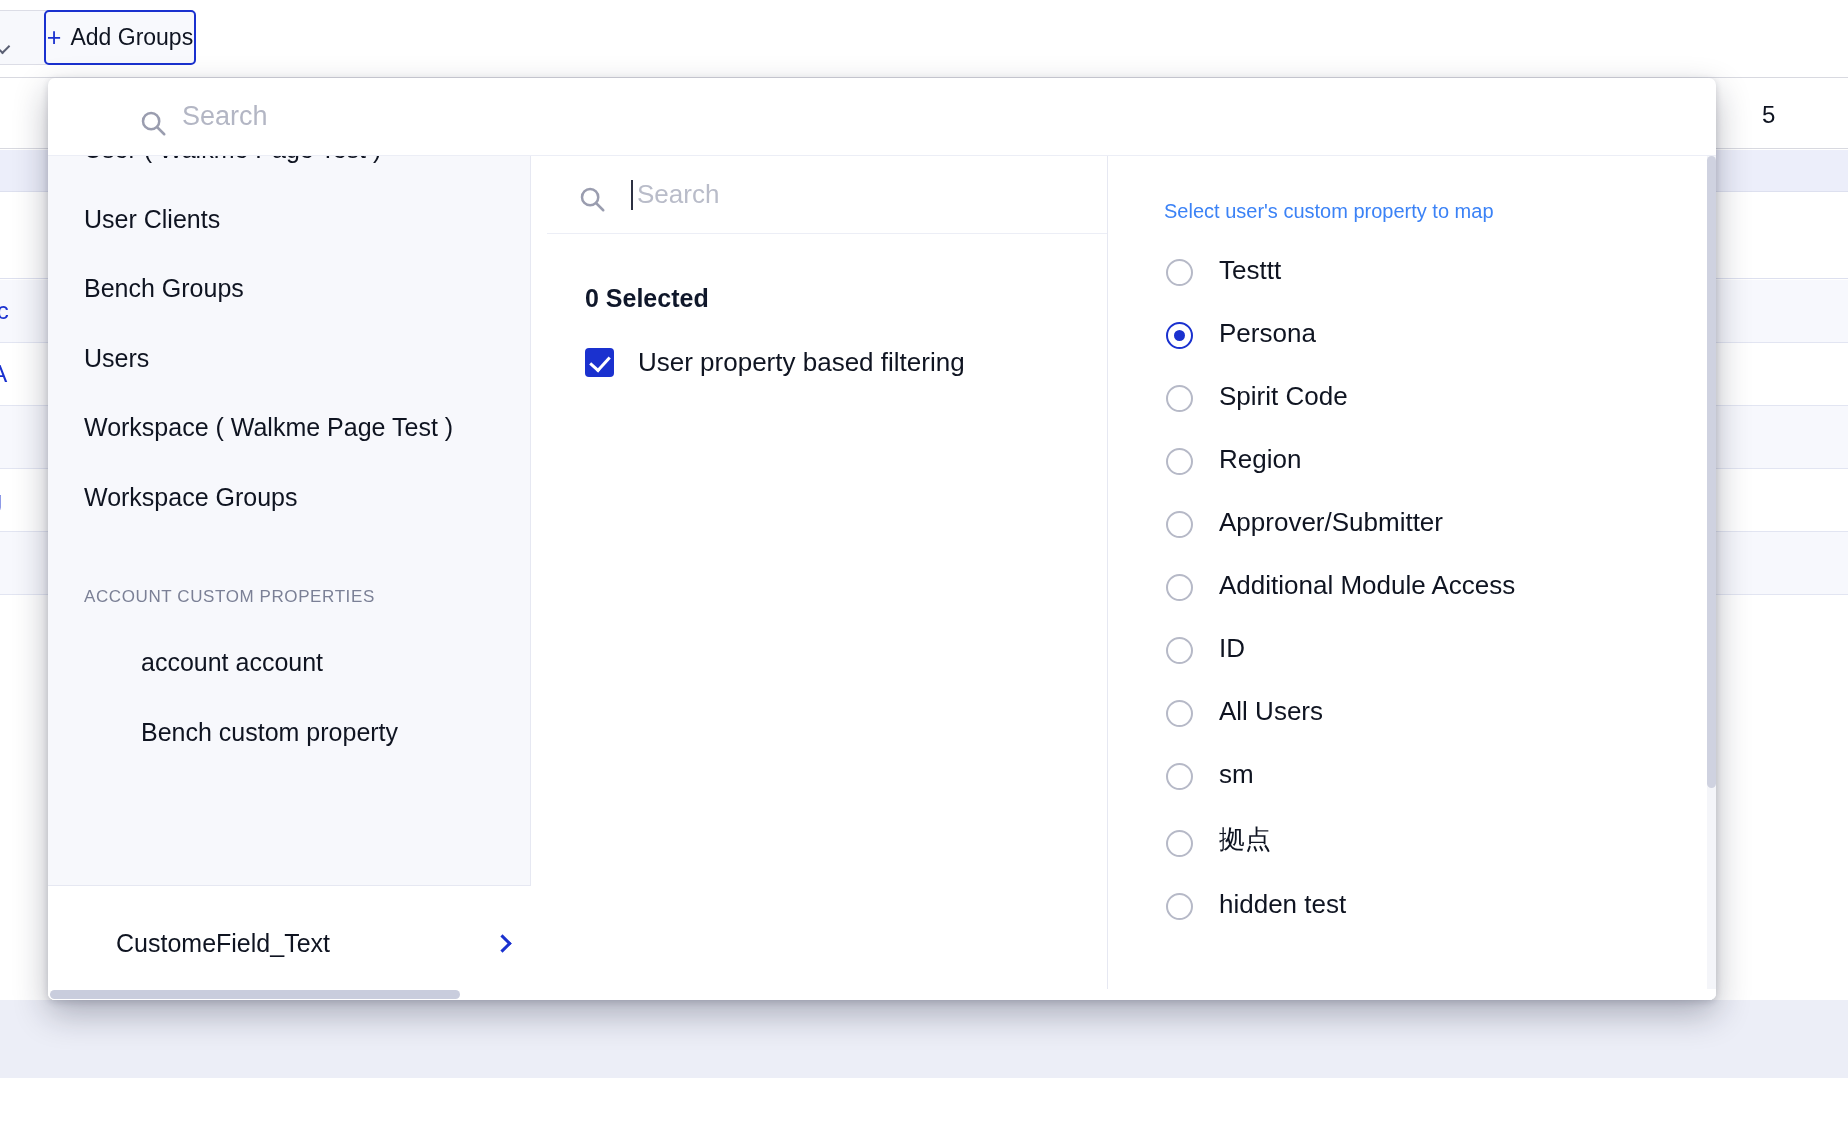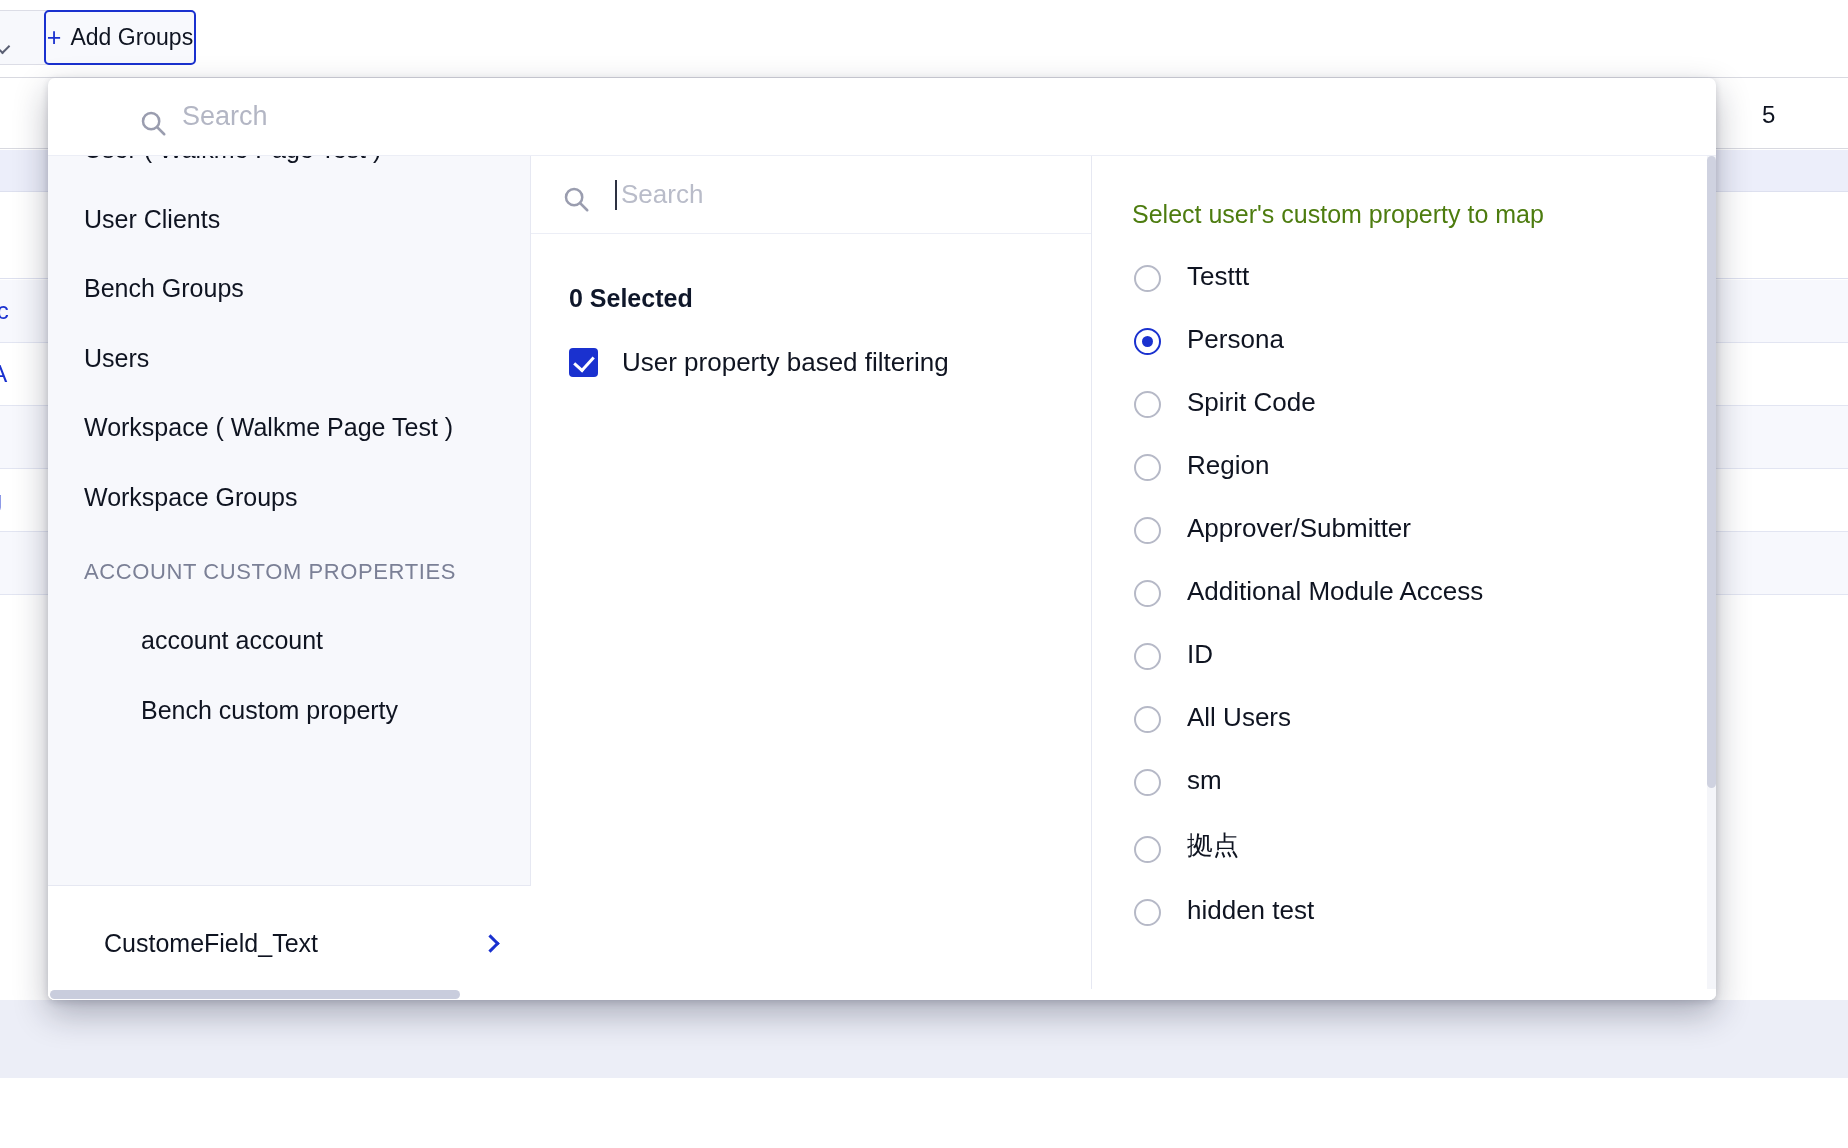--- a/index.html
+++ b/index.html
@@ -92,46 +92,46 @@
   }
 
   .pop-search {
     position: relative; height: 78px; width: 100%;
     display: flex; align-items: center; padding: 0 0 0 84px;
     border-bottom: 1px solid #eceef6;
   }
   .pop-search .s-icon { position: absolute; left: 90px; top: 30px; }
   .pop-search .s-text { font-size: 27px; color: #b3b6c4; padding-left: 50px; }
 
-  .pop-body { position: relative; height: 844px; display: flex; }
+  .pop-body { position: relative; height: 844px; display: flex; gap: 16px; }
 
   
   .col-left {
     position: relative; width: 483px; height: 100%;
     background: #ffffff;
   }
   .left-scrollpane {
     position: absolute; left: 0; top: 0; width: 483px; height: 730px;
     background: #f7f8fc; border-right: 1px solid #e6e8f2;
     border-bottom: 1px solid #e6e8f2;
     overflow: hidden;
   }
   .li {
     padding: 0 28px 0 36px; font-size: 25px; color: #0f1421;
     line-height: 1.26; cursor: pointer;
   }
   .li.first { margin-top: -22px; }
   .li + .li { margin-top: 38px; }
   .li.sub { padding-left: 56px; margin-left: 37px; }
   .section-head {
-    margin-top: 46px; padding: 0 28px 0 36px;
-    font-size: 22px; letter-spacing: 0.6px; color: #7b8096; text-transform: uppercase;
+    margin-top: 74px; padding: 0 28px 0 36px;
+    font-size: 17px; letter-spacing: 0.6px; color: #7b8096; text-transform: uppercase;
   }
   .left-footer-row {
-    position: absolute; left: 0; top: 730px; width: 483px; height: 114px;
+    position: absolute; left: 12px; top: 730px; width: 483px; height: 114px;
     background: #ffffff; display: flex; align-items: center;
     padding: 0 22px 0 56px; cursor: pointer;
   }
   .left-footer-row .lbl { font-size: 25px; color: #0f1421; flex: 1; }
   .chev-right {
     width: 13px; height: 13px; border-right: 3px solid #1a31cf;
     border-top: 3px solid #1a31cf; transform: rotate(45deg); margin-right: 12px;
   }
 
   
@@ -160,21 +160,21 @@
   }
   .cbox::after {
     content: ""; position: absolute; left: 9px; top: 4px;
     width: 9px; height: 16px; border-right: 3px solid #fff;
     border-bottom: 3px solid #fff; transform: rotate(42deg);
   }
   .mid-opt .lbl { font-size: 26px; color: #0f1421; }
 
   
   .col-right { position: relative; flex: 1; height: 100%; background: #ffffff; overflow: hidden; }
-  .right-title { padding: 44px 0 0 40px; font-size: 25px; color: #4d7c0f; }
+  .right-title { padding: 44px 0 0 40px; font-size: 20px; color: #3b82f6; }
   .radio-row {
     display: flex; align-items: flex-end; gap: 26px;
     padding: 32px 0 0 42px; cursor: pointer;
   }
   .radio {
     width: 27px; height: 27px; border-radius: 50%;
     border: 2px solid #b6b9c7; background: #fff; flex: none; position: relative;
   }
   .radio.on { border-color: #1a31cf; border-width: 2px; }
   .radio.on::after {

